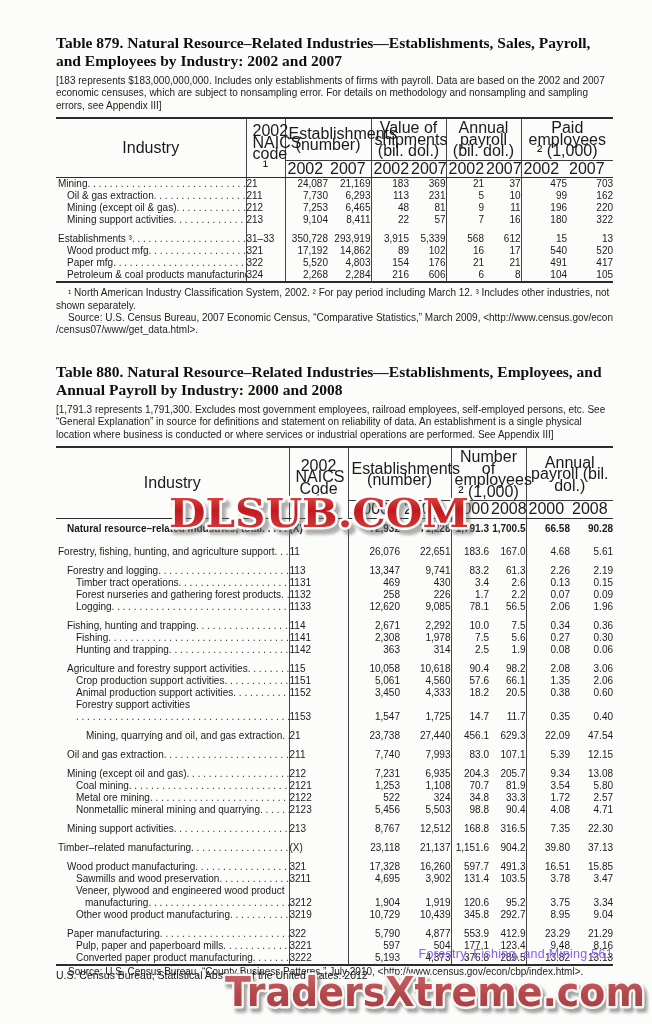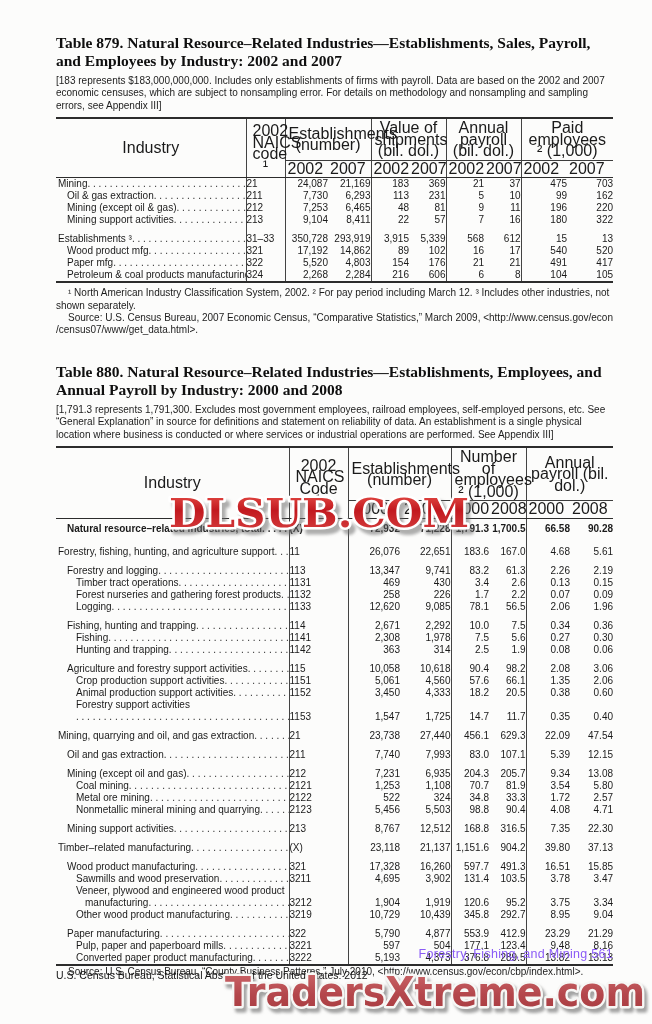--- a/index.html
+++ b/index.html
@@ -463,21 +463,21 @@
             <td class="naics bl">1153</td>
             <td class="val bl">1,547</td>
             <td class="val">1,725</td>
             <td class="val bl">14.7</td>
             <td class="val">11.7</td>
             <td class="val bl">0.35</td>
             <td class="val">0.40</td>
           </tr>
           <tr class="sp">
             <td class="lbl-cell">
-              <div class="lbl" style="padding-left: 2px;">
+              <div class="lbl" style="padding-left: 2px; margin-left: 28px;">
                 <span class="txt">Mining, quarrying and oil, and gas extraction</span>
                 <span class="dots"></span>
               </div>
             </td>
             <td class="naics bl">21</td>
             <td class="val bl">23,738</td>
             <td class="val">27,440</td>
             <td class="val bl">456.1</td>
             <td class="val">629.3</td>
             <td class="val bl">22.09</td>

